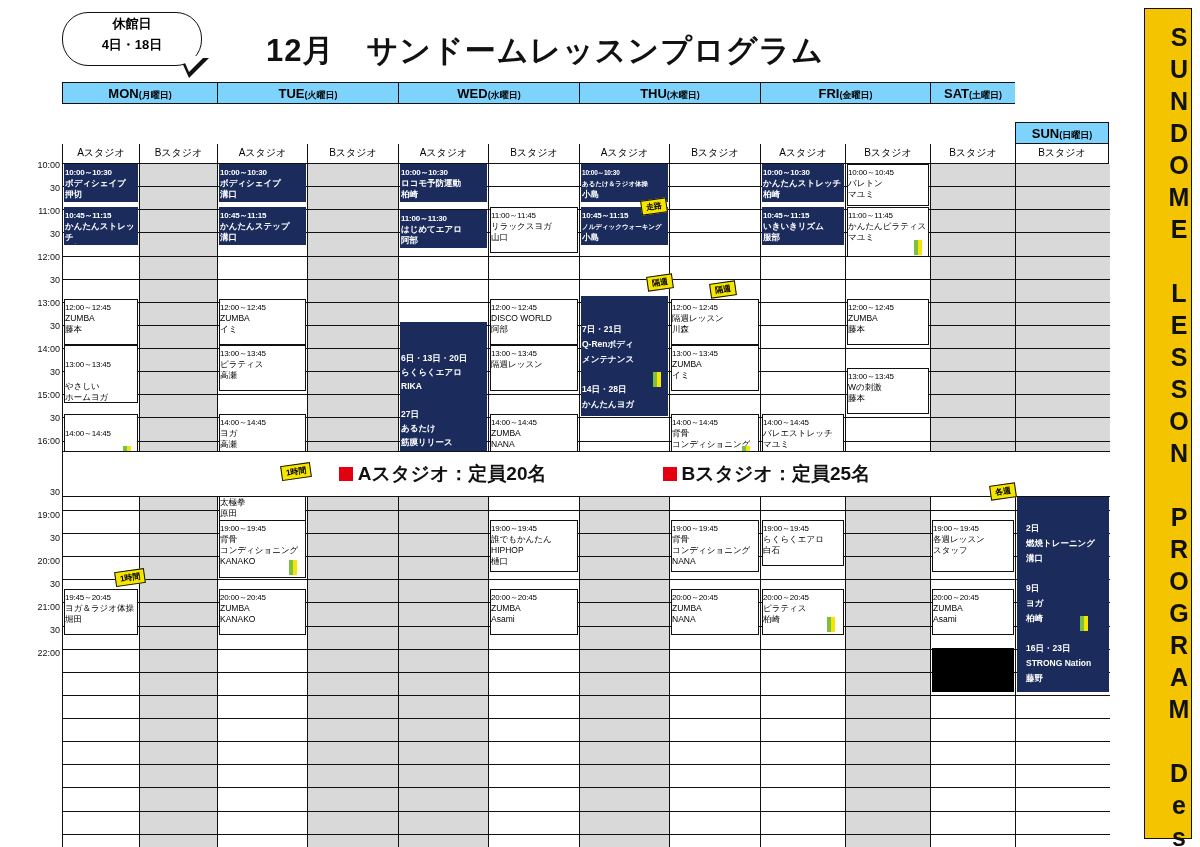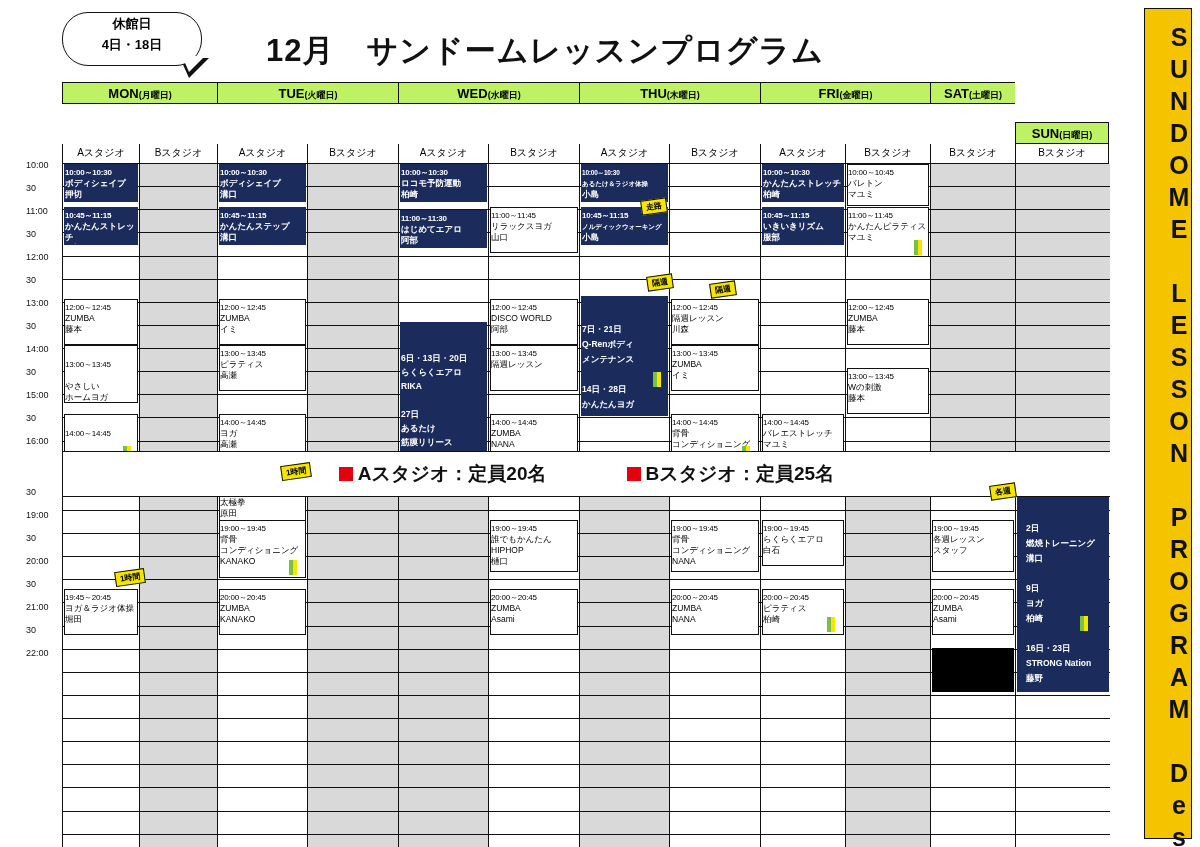--- a/index.html
+++ b/index.html
@@ -113,21 +113,21 @@
 
   .dayhdr {
     border: 1px solid #111;
     border-right: none;
     text-align: center;
     font-size: 13px;
     font-weight: bold;
     padding: 3px 0 2px;
     height: 22px;
     line-height: 16px;
-    background: #bef264;
+    background: #7dd3fc;
   }
   .dayhdr:last-child { border-right: 1px solid #111; margin-top: 40px; }
   .dayhdr .sm { font-size: 9px; font-weight: bold; }
 
   .studiohdr {
     border: 1px solid #111;
     border-top: none;
     border-right: none;
     text-align: center;
     font-size: 10px;
@@ -146,20 +146,21 @@
   .time-axis {
     position: relative;
     width: 36px;
     flex: 0 0 36px;
   }
   .time-axis .tl {
     position: absolute;
     right: 2px;
     font-size: 9px;
     color: #111;
+    text-align: right;
     width: 34px;
   }
   .cols {
     position: relative;
     flex: 1;
     display: flex;
     border-left: 1px solid #111;
   }
   .col {
     position: relative;
@@ -235,20 +236,21 @@
     align-items: center;
     justify-content: center;
     gap: 80px;
   }
   .cap-item {
     font-size: 19px;
     font-weight: bold;
     color: #111;
     display: flex;
     align-items: center;
+    margin-left: 36px;
   }
   .cap-item .sq {
     display: inline-block;
     width: 14px; height: 14px;
     background: #e3000f;
     margin-right: 5px;
   }
 </style>
 </head>
 <body>

